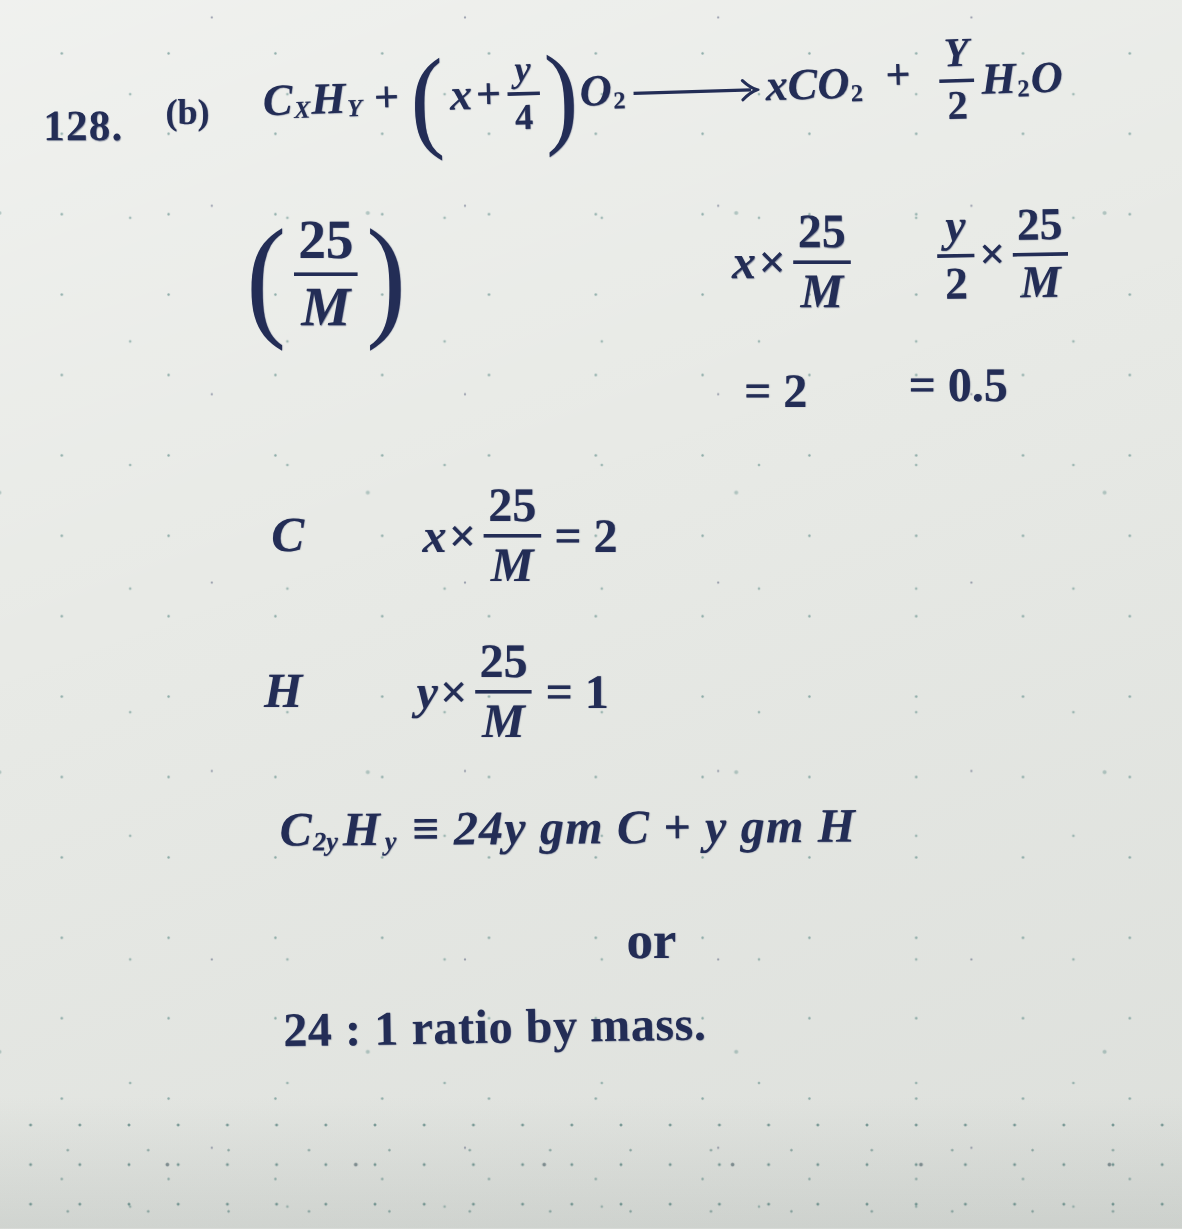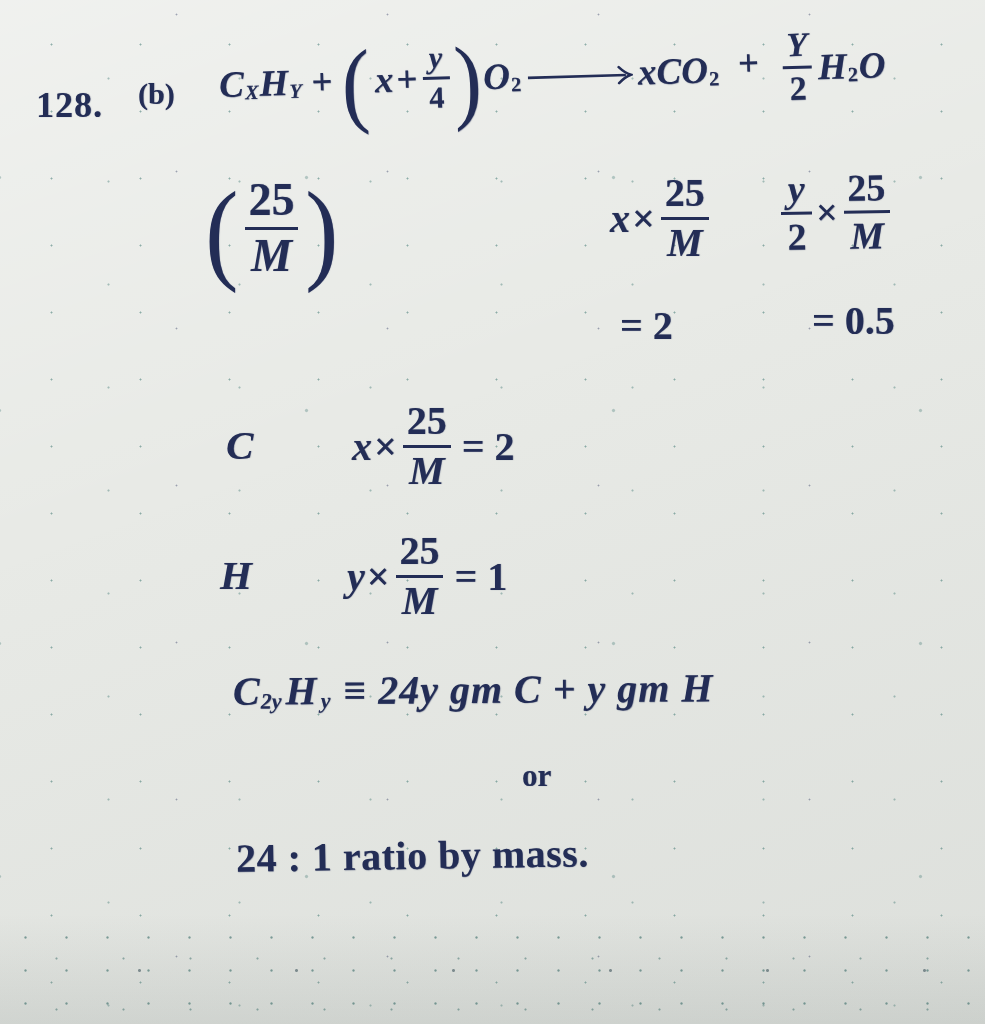--- a/index.html
+++ b/index.html
@@ -69,32 +69,32 @@
   .l1-eq .paren{font-size:2.55em;}
   .l1-eq .smallfrac{font-size:0.82em;}
   .l1-eq .yfrac{font-size:0.92em;margin:0 4px;}
 
   .l2-given{left:203px;top:168px;font-size:46px;height:120px;}
   .l2-given .paren{font-size:2.45em;}
   .l2-co2{left:610px;top:170px;font-size:40px;height:96px;}
   .l2-h2o{left:779px;top:162px;font-size:38px;height:100px;transform:rotate(-1deg);}
 
   .l3-a{left:620px;top:302px;font-size:40px;}
-  .l3-b{left:812px;top:297px;font-size:40px;}
+  .l3-b{left:757px;top:297px;font-size:40px;}
 
   .l4-label{left:226px;top:421px;font-size:41px;}
   .l4-expr{left:352px;top:396px;font-size:40px;height:100px;}
   .l5-label{left:220px;top:551px;font-size:41px;}
   .l5-expr{left:347px;top:526px;font-size:40px;height:100px;}
 
   .l6{left:233px;top:656px;font-size:40px;height:66px;transform:rotate(-0.4deg);}
   .l6 .equiv{margin:0 12px;font-weight:700;font-style:normal;}
   .l6 .rhs{letter-spacing:1px;}
 
-  .l7{left:522px;top:758px;font-size:31px;font-weight:700;}
+  .l7{left:522px;top:758px;font-size:44px;font-weight:700;}
   .l8{left:236px;top:832px;font-size:40px;font-weight:700;transform:rotate(-0.9deg);letter-spacing:0.5px;}
 </style>
 </head>
 <body>
 
 <div class="page">
 
   <div class="abs mrow l1-num">128.</div>
   <div class="abs mrow l1-part">(b)</div>
 

